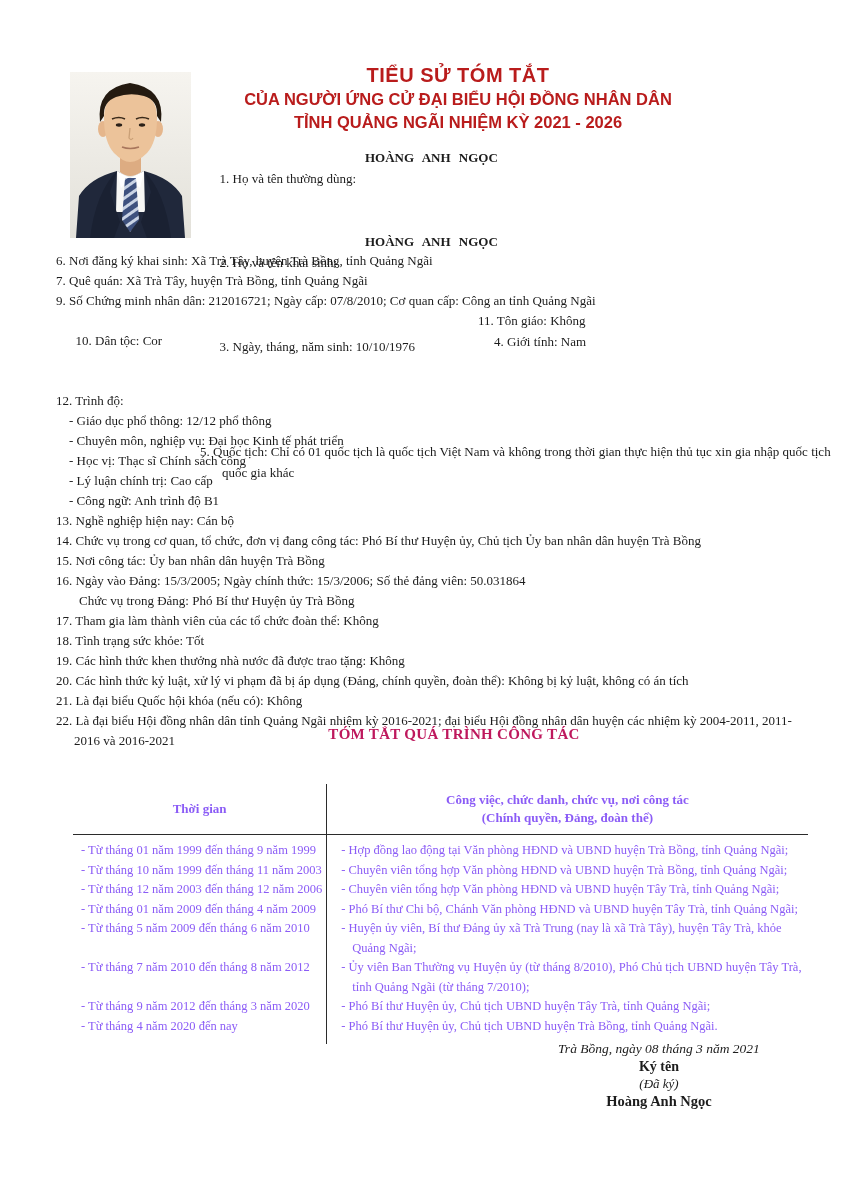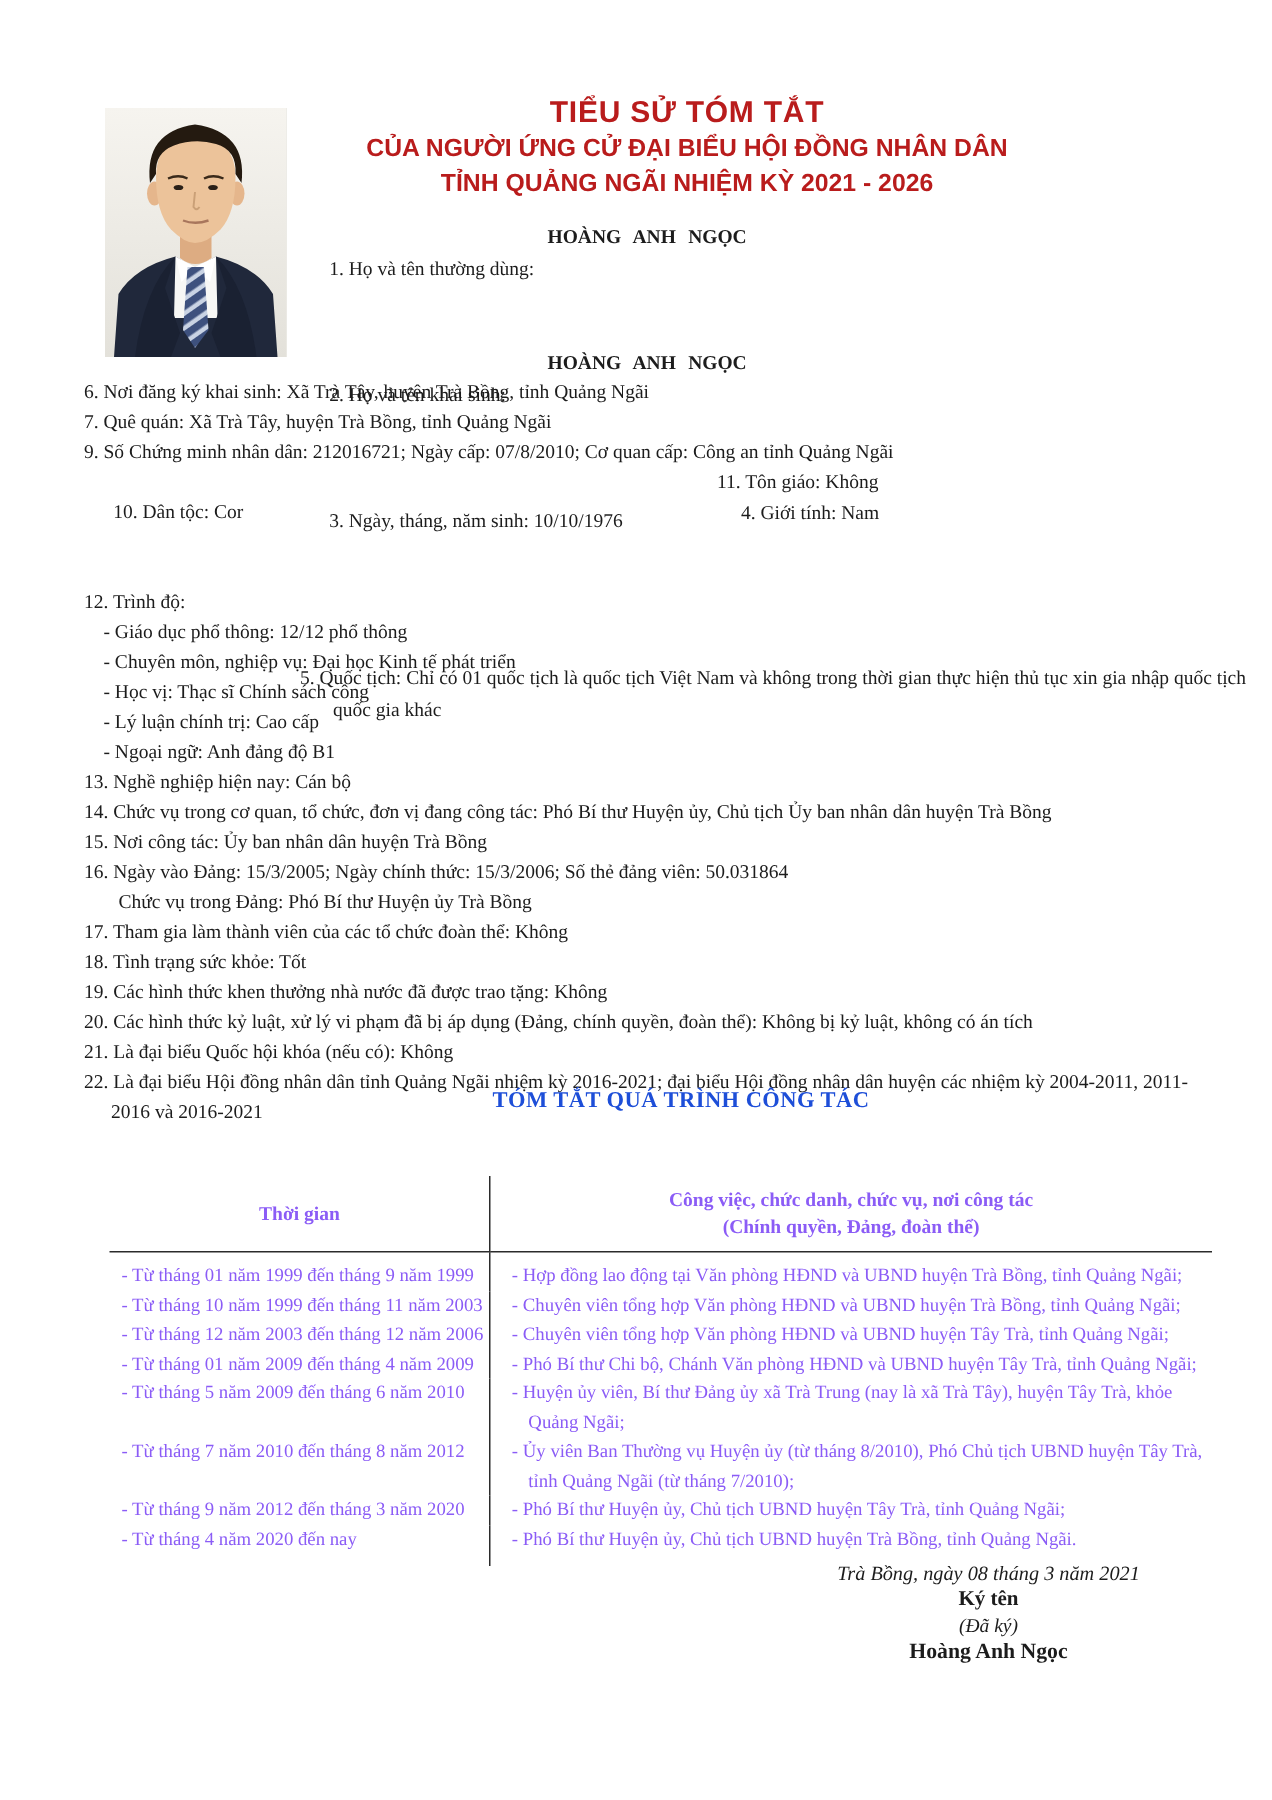--- a/index.html
+++ b/index.html
@@ -27,21 +27,21 @@
   .list2 .line{position:relative;line-height:20px;white-space:pre;}
   .sub{margin-left:13px;}
   .hang5{padding-left:22px;text-indent:-22px;margin-top:42px;}
   .hang8{padding-left:13px;text-indent:-13px;}
   .hang16{padding-left:23px;text-indent:-23px;}
   .hang22{padding-left:18px;text-indent:-18px;}
   .inline-right11{position:absolute;left:422px;top:0;white-space:pre;}
 
   
   .career-heading{position:absolute;top:726px;left:60px;right:0;text-align:center;
-                  color:#1d4ed8;font-weight:700;font-size:15px;letter-spacing:.3px;}
+                  color:#be185d;font-weight:700;font-size:15px;letter-spacing:.3px;}
   .career-table{position:absolute;top:784px;left:73px;width:732px;border-collapse:collapse;
                 font-size:12.5px;color:#8b5cf6;}
   .career-table th,.career-table td{border:0;}
   .career-table thead th{border-bottom:1.4px solid #2b2b2b;font-weight:700;font-size:13px;
                          text-align:center;padding:7px 4px;line-height:18px;}
   .col-time{width:257px;border-right:1.4px solid #2b2b2b !important;}
   .career-table tbody td{vertical-align:top;line-height:19.5px;padding:0 4px 0 8px;}
   .career-table tbody td.desc{padding:0 6px 0 14px;}
   .career-table tbody tr:first-child td{padding-top:6px;}
   .career-table tbody tr:last-child td{padding-bottom:8px;}
@@ -136,21 +136,21 @@
     <div class="line">9. Số Chứng minh nhân dân: 212016721; Ngày cấp: 07/8/2010; Cơ quan cấp: Công an tỉnh Quảng Ngãi</div>
     <div class="line">
       <span>10. Dân tộc: Cor</span>
       <span class="inline-right11">11. Tôn giáo: Không</span>
     </div>
     <div class="line">12. Trình độ:</div>
     <div class="line sub">- Giáo dục phổ thông: 12/12 phổ thông</div>
     <div class="line sub">- Chuyên môn, nghiệp vụ: Đại học Kinh tế phát triển</div>
     <div class="line sub">- Học vị: Thạc sĩ Chính sách công</div>
     <div class="line sub">- Lý luận chính trị: Cao cấp</div>
-    <div class="line sub">- Ngoại ngữ: Anh đảng độ B1</div>
+    <div class="line sub">- Công ngữ: Anh trình độ B1</div>
     <div class="line">13. Nghề nghiệp hiện nay: Cán bộ</div>
     <div class="line">14. Chức vụ trong cơ quan, tổ chức, đơn vị đang công tác: Phó Bí thư Huyện ủy, Chủ tịch Ủy ban nhân dân huyện Trà Bồng</div>
     <div class="line">15. Nơi công tác: Ủy ban nhân dân huyện Trà Bồng</div>
     <div class="line hang16">16. Ngày vào Đảng: 15/3/2005; Ngày chính thức: 15/3/2006; Số thẻ đảng viên: 50.031864
 Chức vụ trong Đảng: Phó Bí thư Huyện ủy Trà Bồng</div>
     <div class="line">17. Tham gia làm thành viên của các tổ chức đoàn thể: Không</div>
     <div class="line">18. Tình trạng sức khỏe: Tốt</div>
     <div class="line">19. Các hình thức khen thưởng nhà nước đã được trao tặng: Không</div>
     <div class="line">20. Các hình thức kỷ luật, xử lý vi phạm đã bị áp dụng (Đảng, chính quyền, đoàn thể): Không bị kỷ luật, không có án tích</div>
     <div class="line">21. Là đại biểu Quốc hội khóa (nếu có): Không</div>

